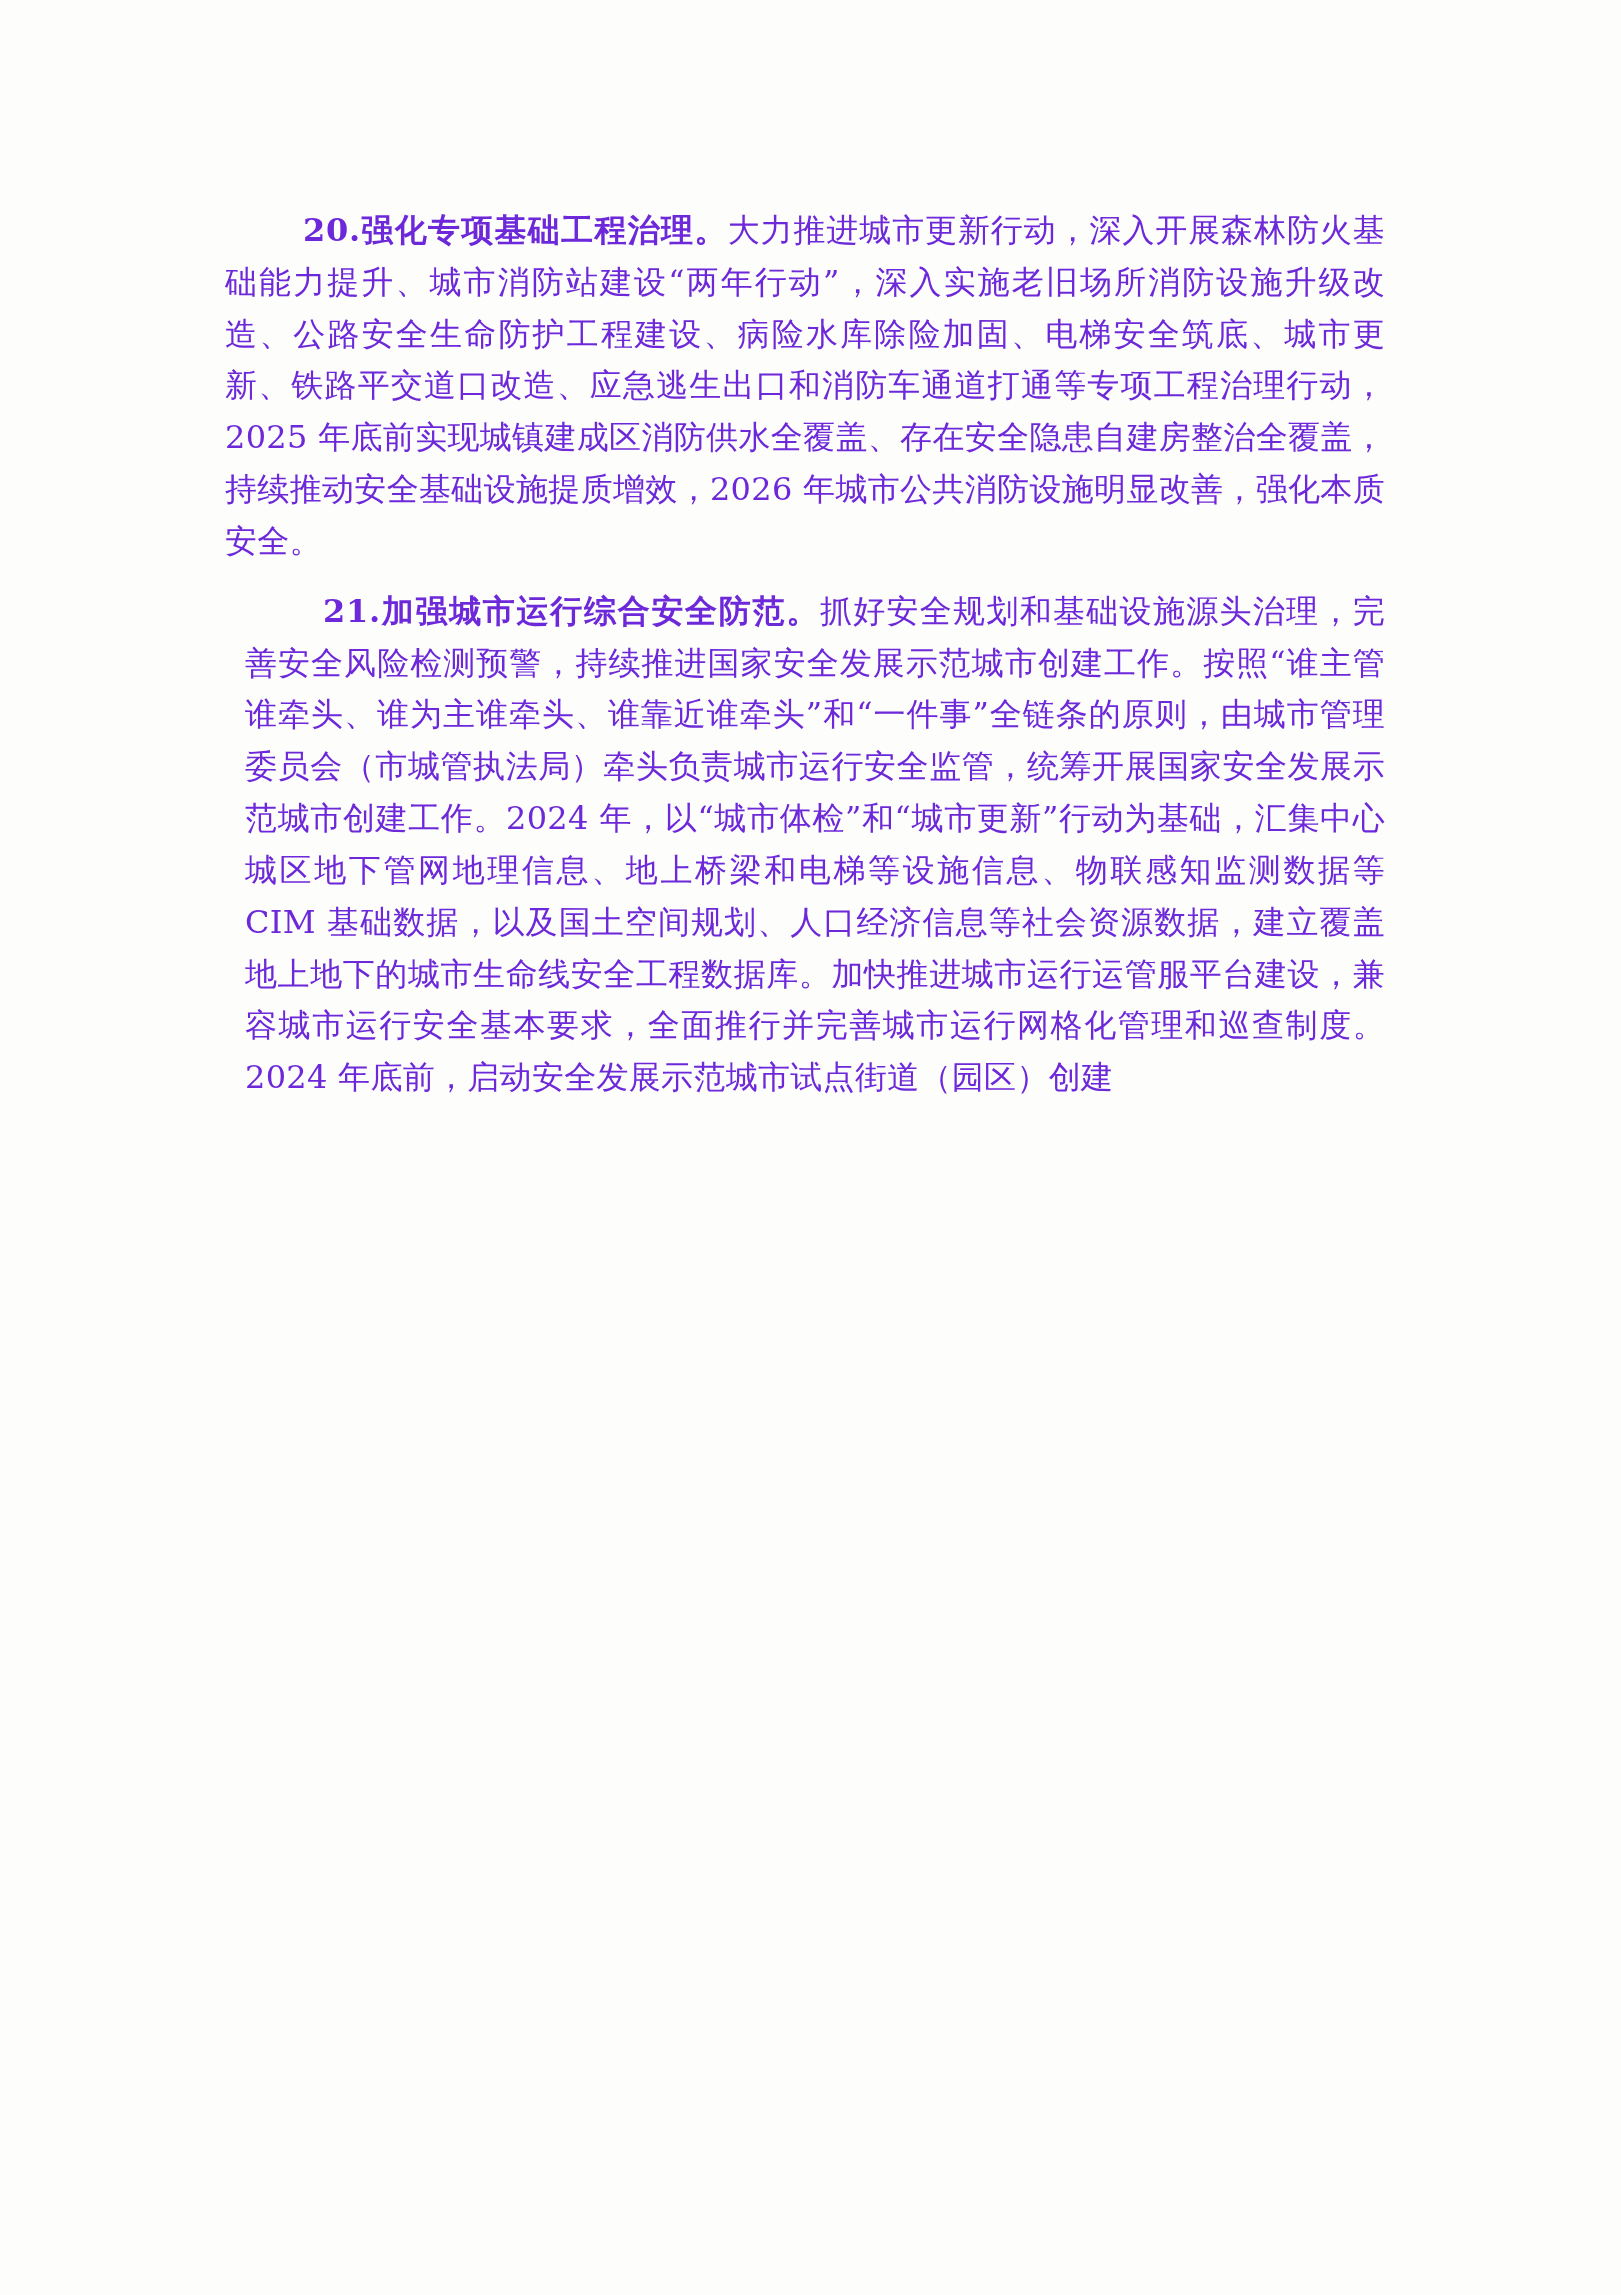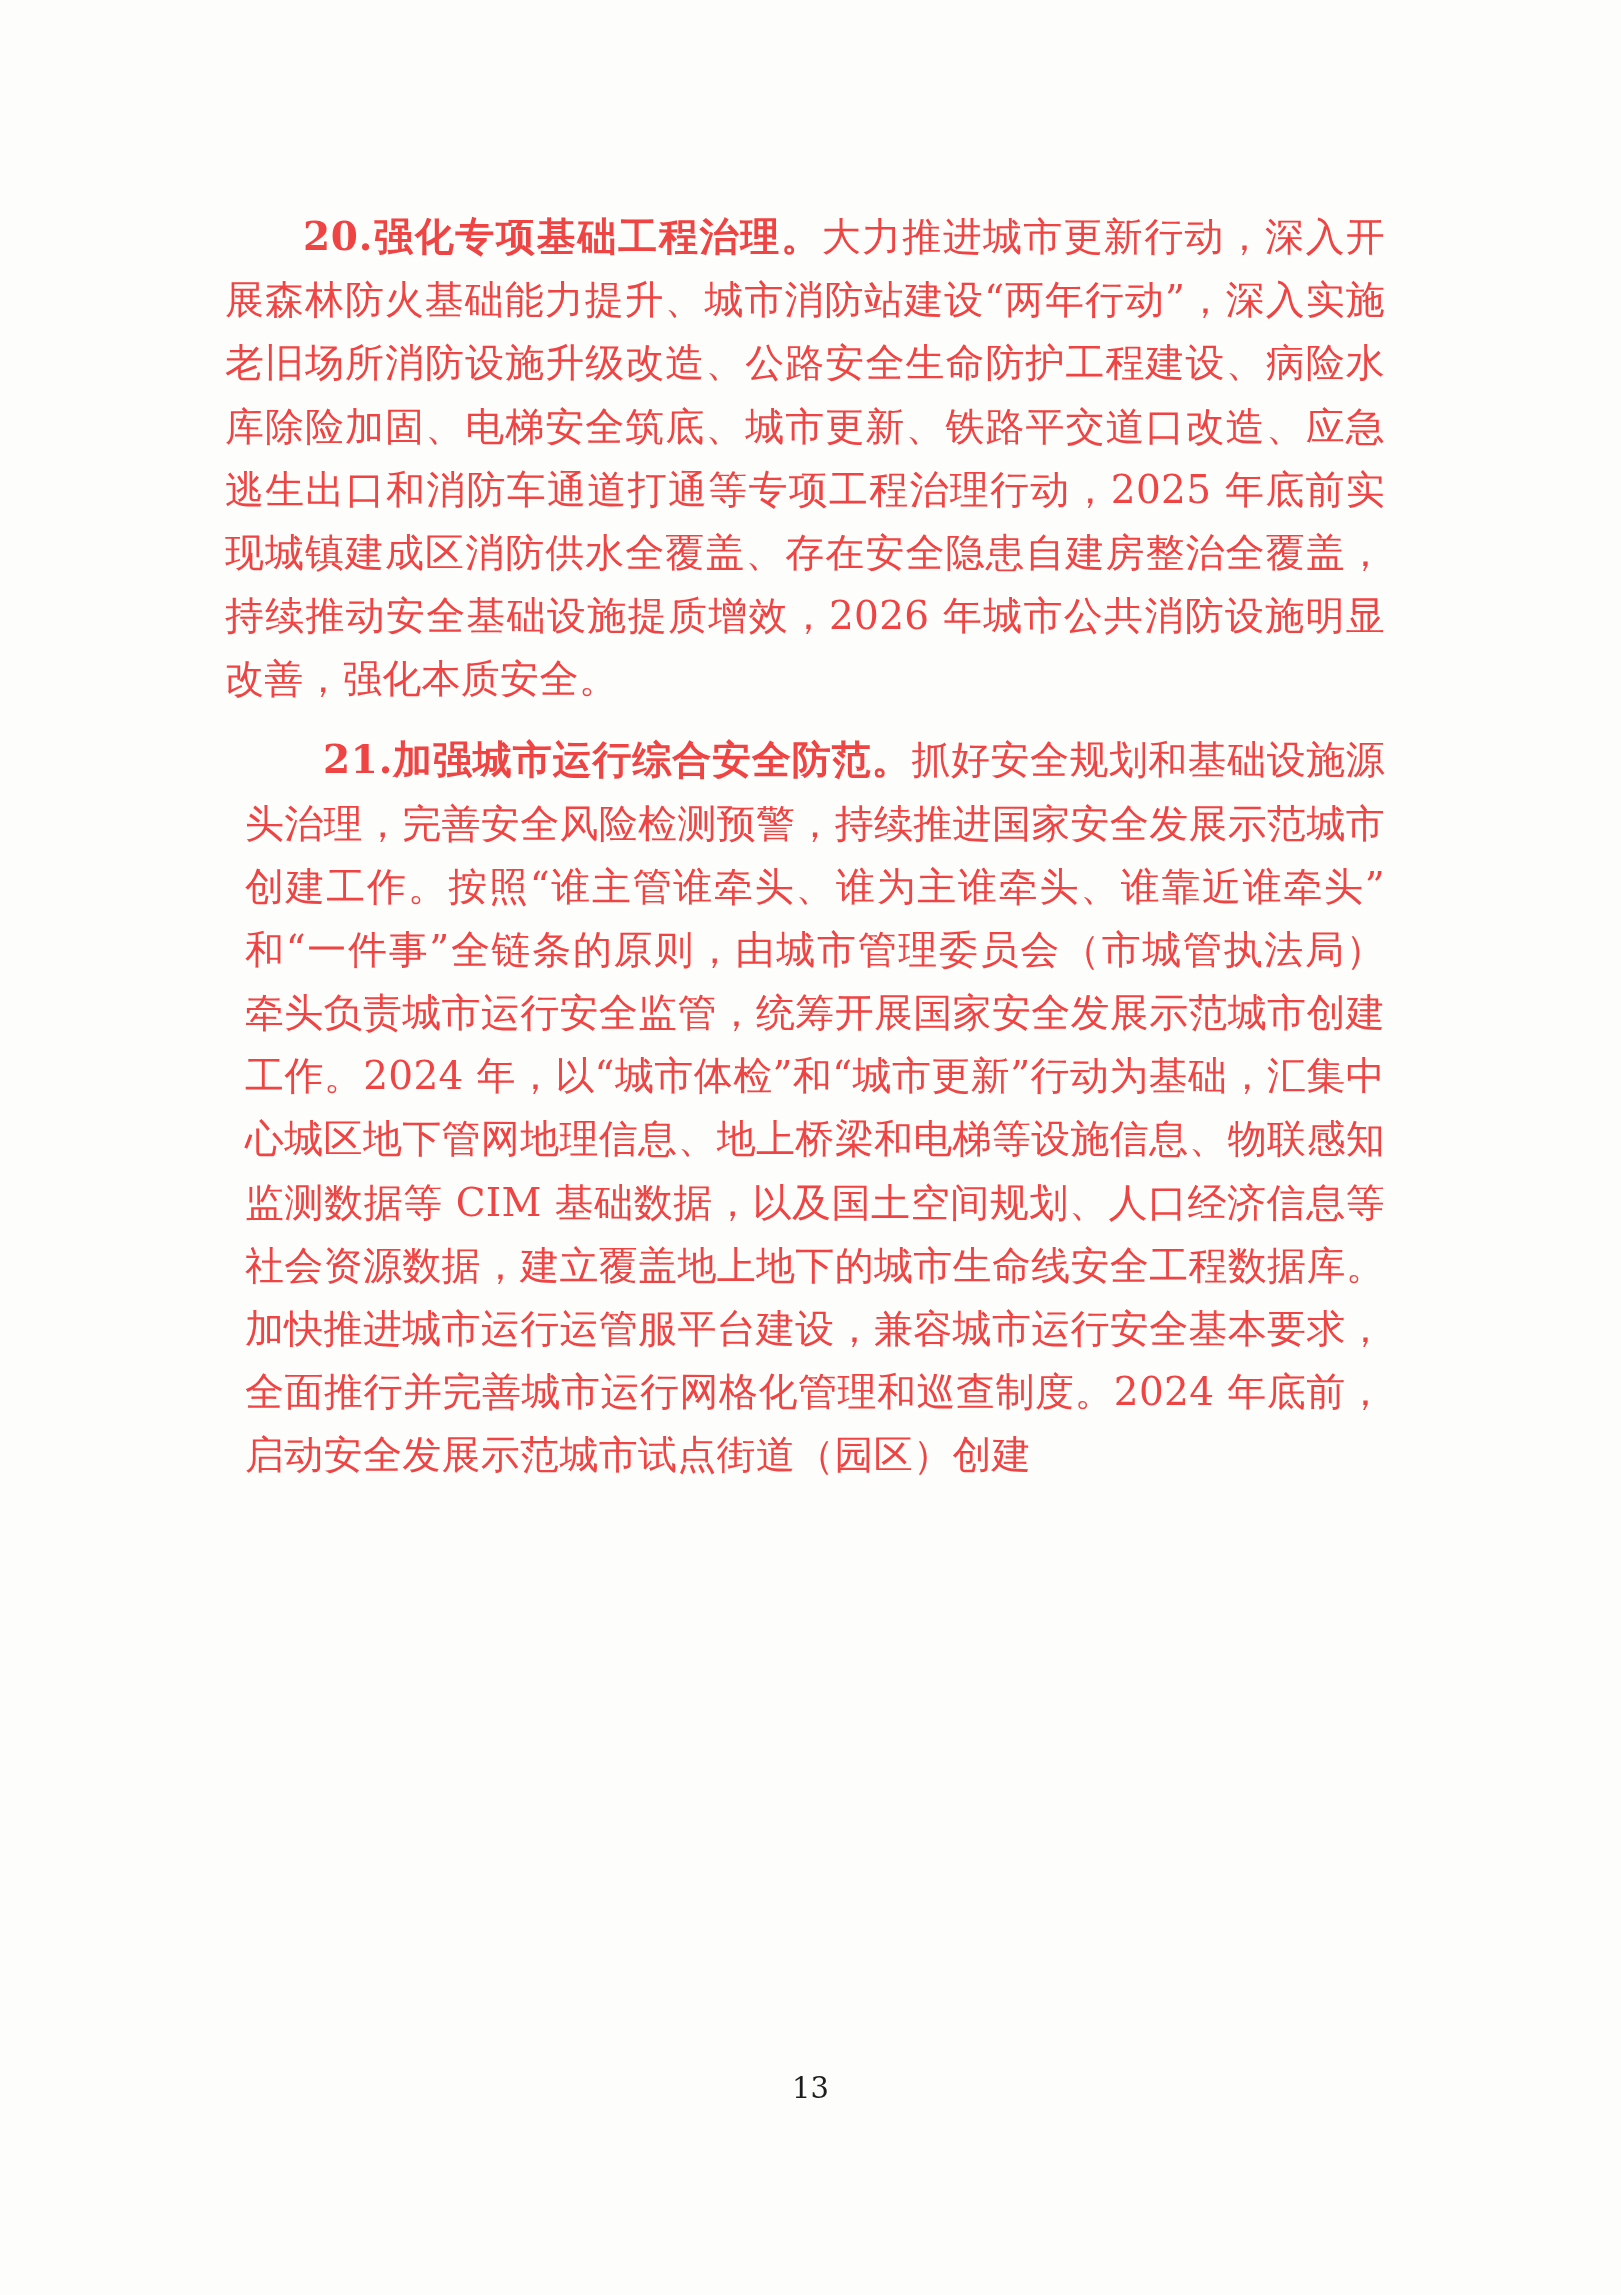--- a/index.html
+++ b/index.html
@@ -20,27 +20,27 @@
     inset: 0;
     background: #fdfdfb;
   }
   .content {
     position: absolute;
     left: 225px;
     top: 205px;
     width: 1160px;
   }
   .para {
-    font-size: 39px;
+    font-size: 32px;
     line-height: 1.62;
     text-align: justify;
     text-justify: inter-ideograph;
     margin: 0 0 9.6px 0;
     letter-spacing: 0.3px;
-    color: #ef4444;
+    color: #6d28d9;
   }
   .para .indent {
     display: inline-block;
     width: 78px;
   }
   .lead {
     font-weight: bold;
     letter-spacing: 0.7px;
   }
   .page-number {
@@ -67,15 +67,14 @@
     <p class="para">
       <span class="indent"></span><span class="lead">20.强化专项基础工程治理。</span><span>大力推进城市更新行动，深入开展森林防火基础能力提升、城市消防站建设“两年行动”，深入实施老旧场所消防设施升级改造、公路安全生命防护工程建设、病险水库除险加固、电梯安全筑底、城市更新、铁路平交道口改造、应急逃生出口和消防车通道打通等专项工程治理行动，2025 年底前实现城镇建成区消防供水全覆盖、存在安全隐患自建房整治全覆盖，持续推动安全基础设施提质增效，2026 年城市公共消防设施明显改善，强化本质安全。</span>
     </p>
 
     <p class="para">
       <span class="indent"></span><span class="lead">21.加强城市运行综合安全防范。</span><span>抓好安全规划和基础设施源头治理，完善安全风险检测预警，持续推进国家安全发展示范城市创建工作。按照“谁主管谁牵头、谁为主谁牵头、谁靠近谁牵头”和“一件事”全链条的原则，由城市管理委员会（市城管执法局）牵头负责城市运行安全监管，统筹开展国家安全发展示范城市创建工作。2024 年，以“城市体检”和“城市更新”行动为基础，汇集中心城区地下管网地理信息、地上桥梁和电梯等设施信息、物联感知监测数据等 CIM 基础数据，以及国土空间规划、人口经济信息等社会资源数据，建立覆盖地上地下的城市生命线安全工程数据库。加快推进城市运行运管服平台建设，兼容城市运行安全基本要求，全面推行并完善城市运行网格化管理和巡查制度。2024 年底前，启动安全发展示范城市试点街道（园区）创建</span>
     </p>
 
   </div>
 
-  <div class="page-number">13</div>
 </div>
 
 
 </body></html>

